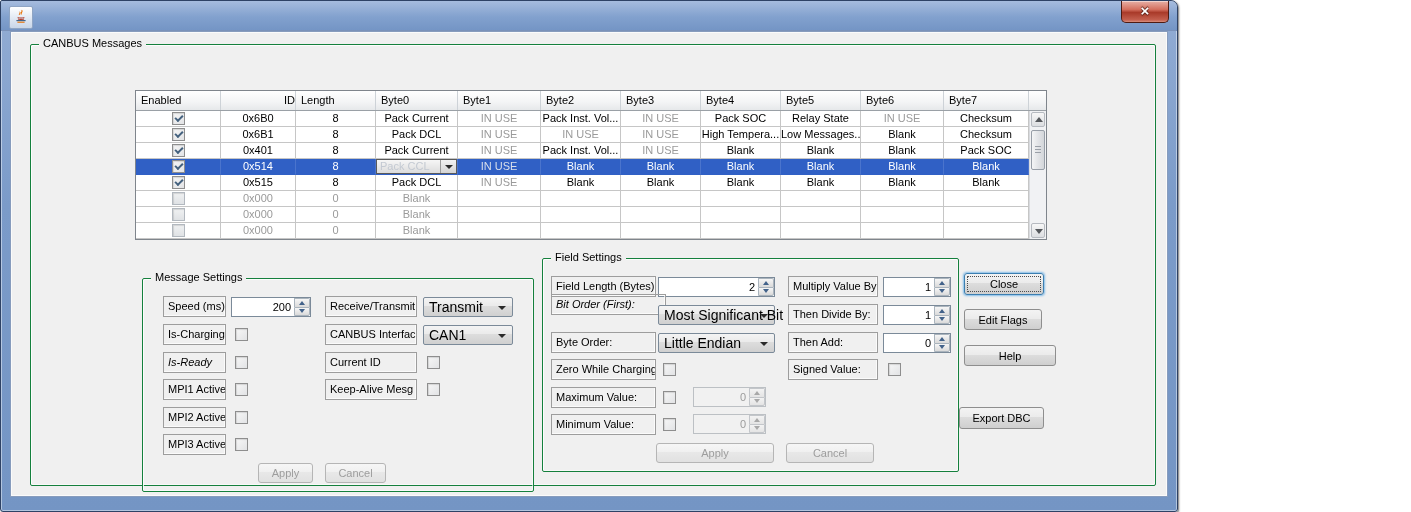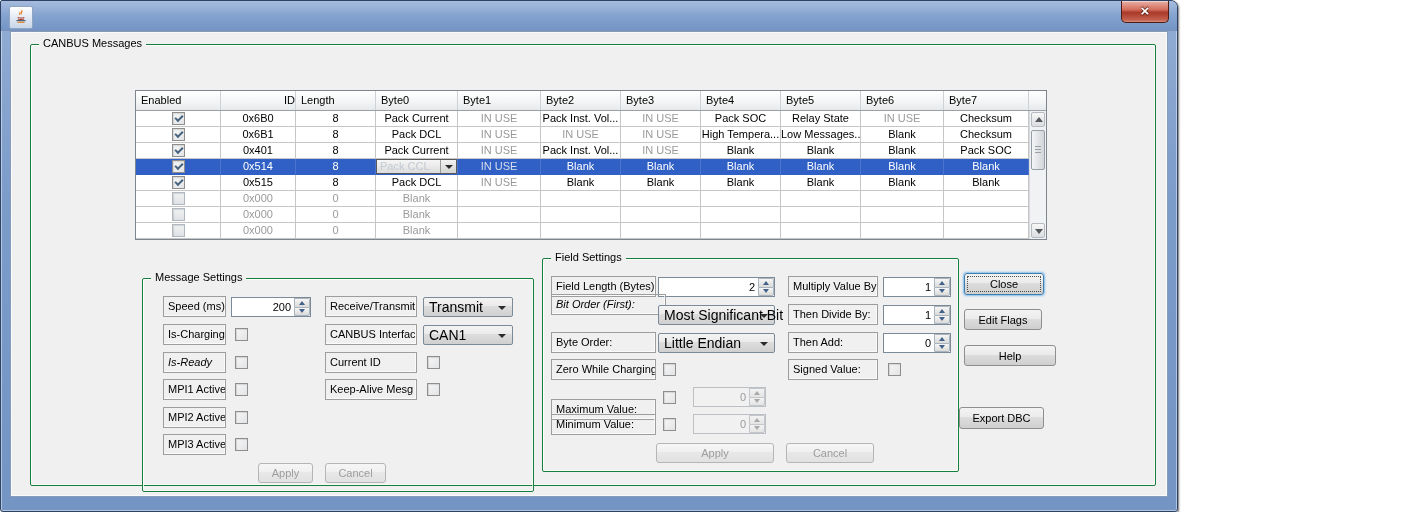--- a/index.html
+++ b/index.html
@@ -395,21 +395,21 @@
 
         <div class="blabel" style="left:8px;top:73px;width:105px;">Byte Order:</div>
         <div class="combo" style="left:115px;top:74px;width:117px;">
           <span class="ctext">Little Endian</span>
           <i class="carrow"></i>
         </div>
 
         <div class="blabel" style="left:8px;top:100px;width:105px;">Zero While Charging:</div>
         <span class="cb" style="left:120px;top:104px;"></span>
 
-        <div class="blabel" style="left:8px;top:140px;width:105px;">Maximum Value:</div>
+        <div class="blabel" style="left:8px;top:128px;width:105px;">Maximum Value:</div>
         <span class="cb" style="left:120px;top:132px;"></span>
         <div class="spin disabled" style="left:150px;top:128px;width:73px;">
           <span class="val">0</span>
           <span class="sbtns">
             <span class="sb up">
                 <i class="arr-up"></i>
               </span>
             <span class="sb dn">
                 <i class="arr-dn"></i>
               </span>

